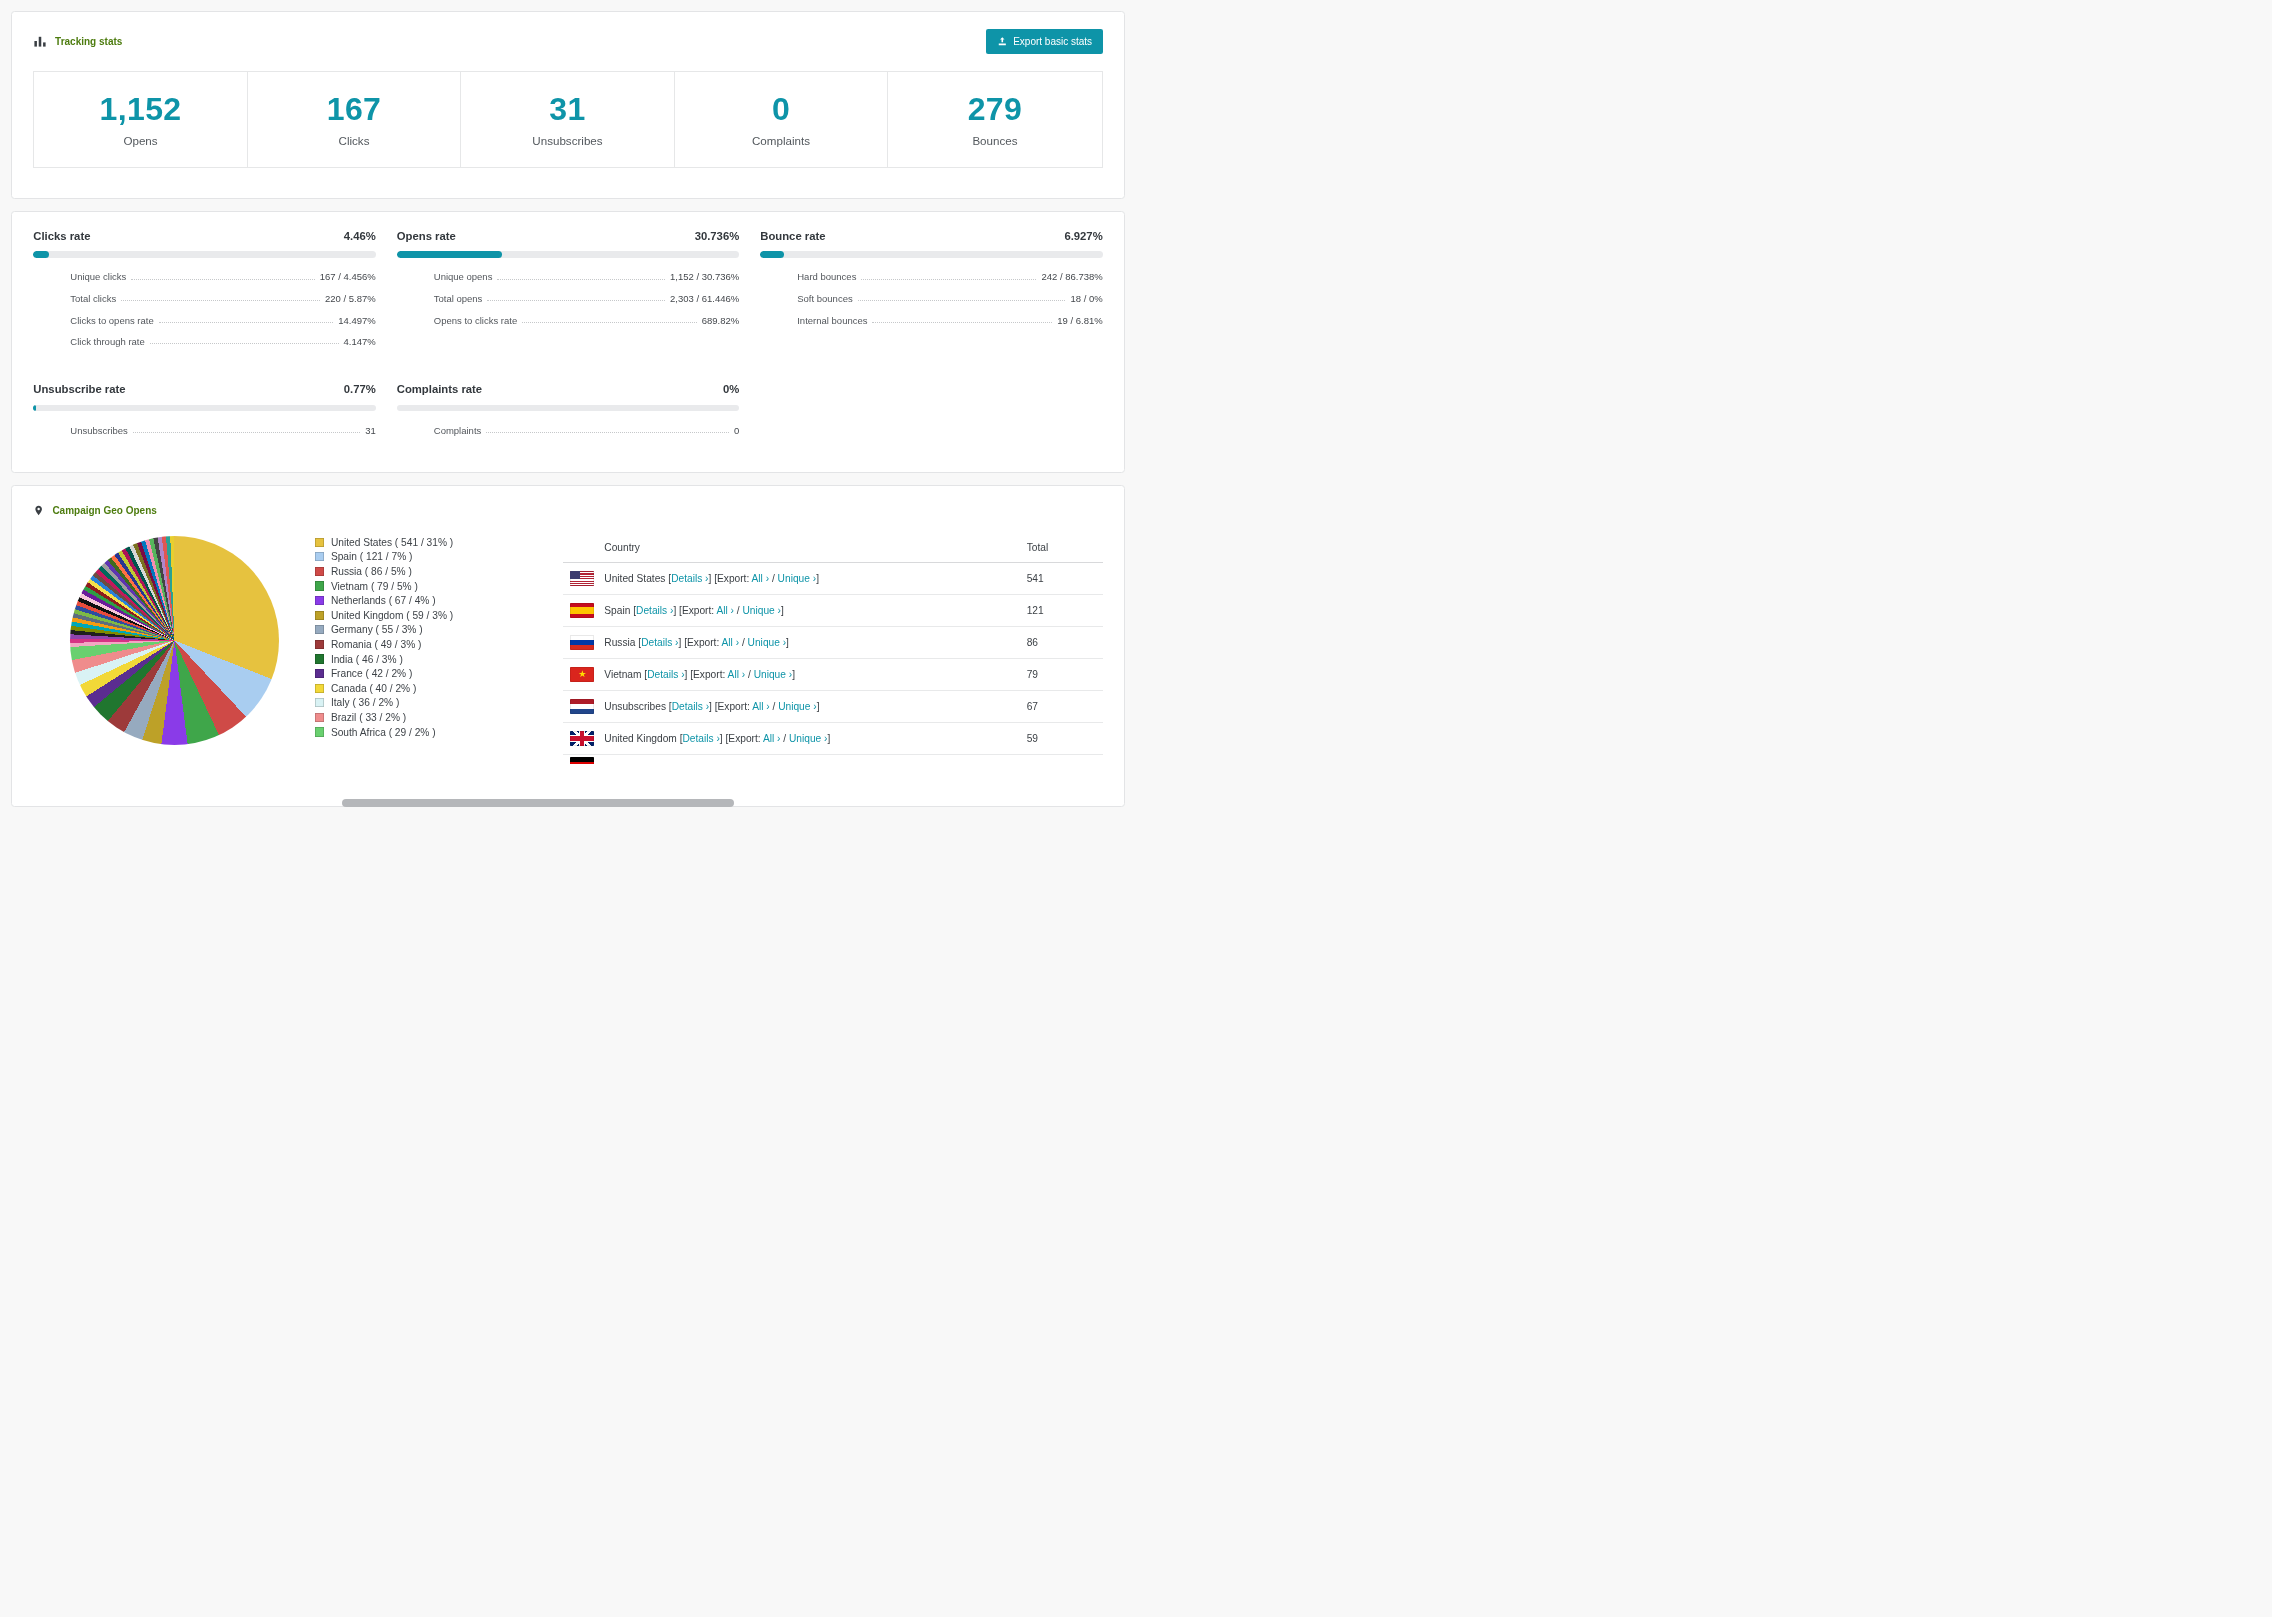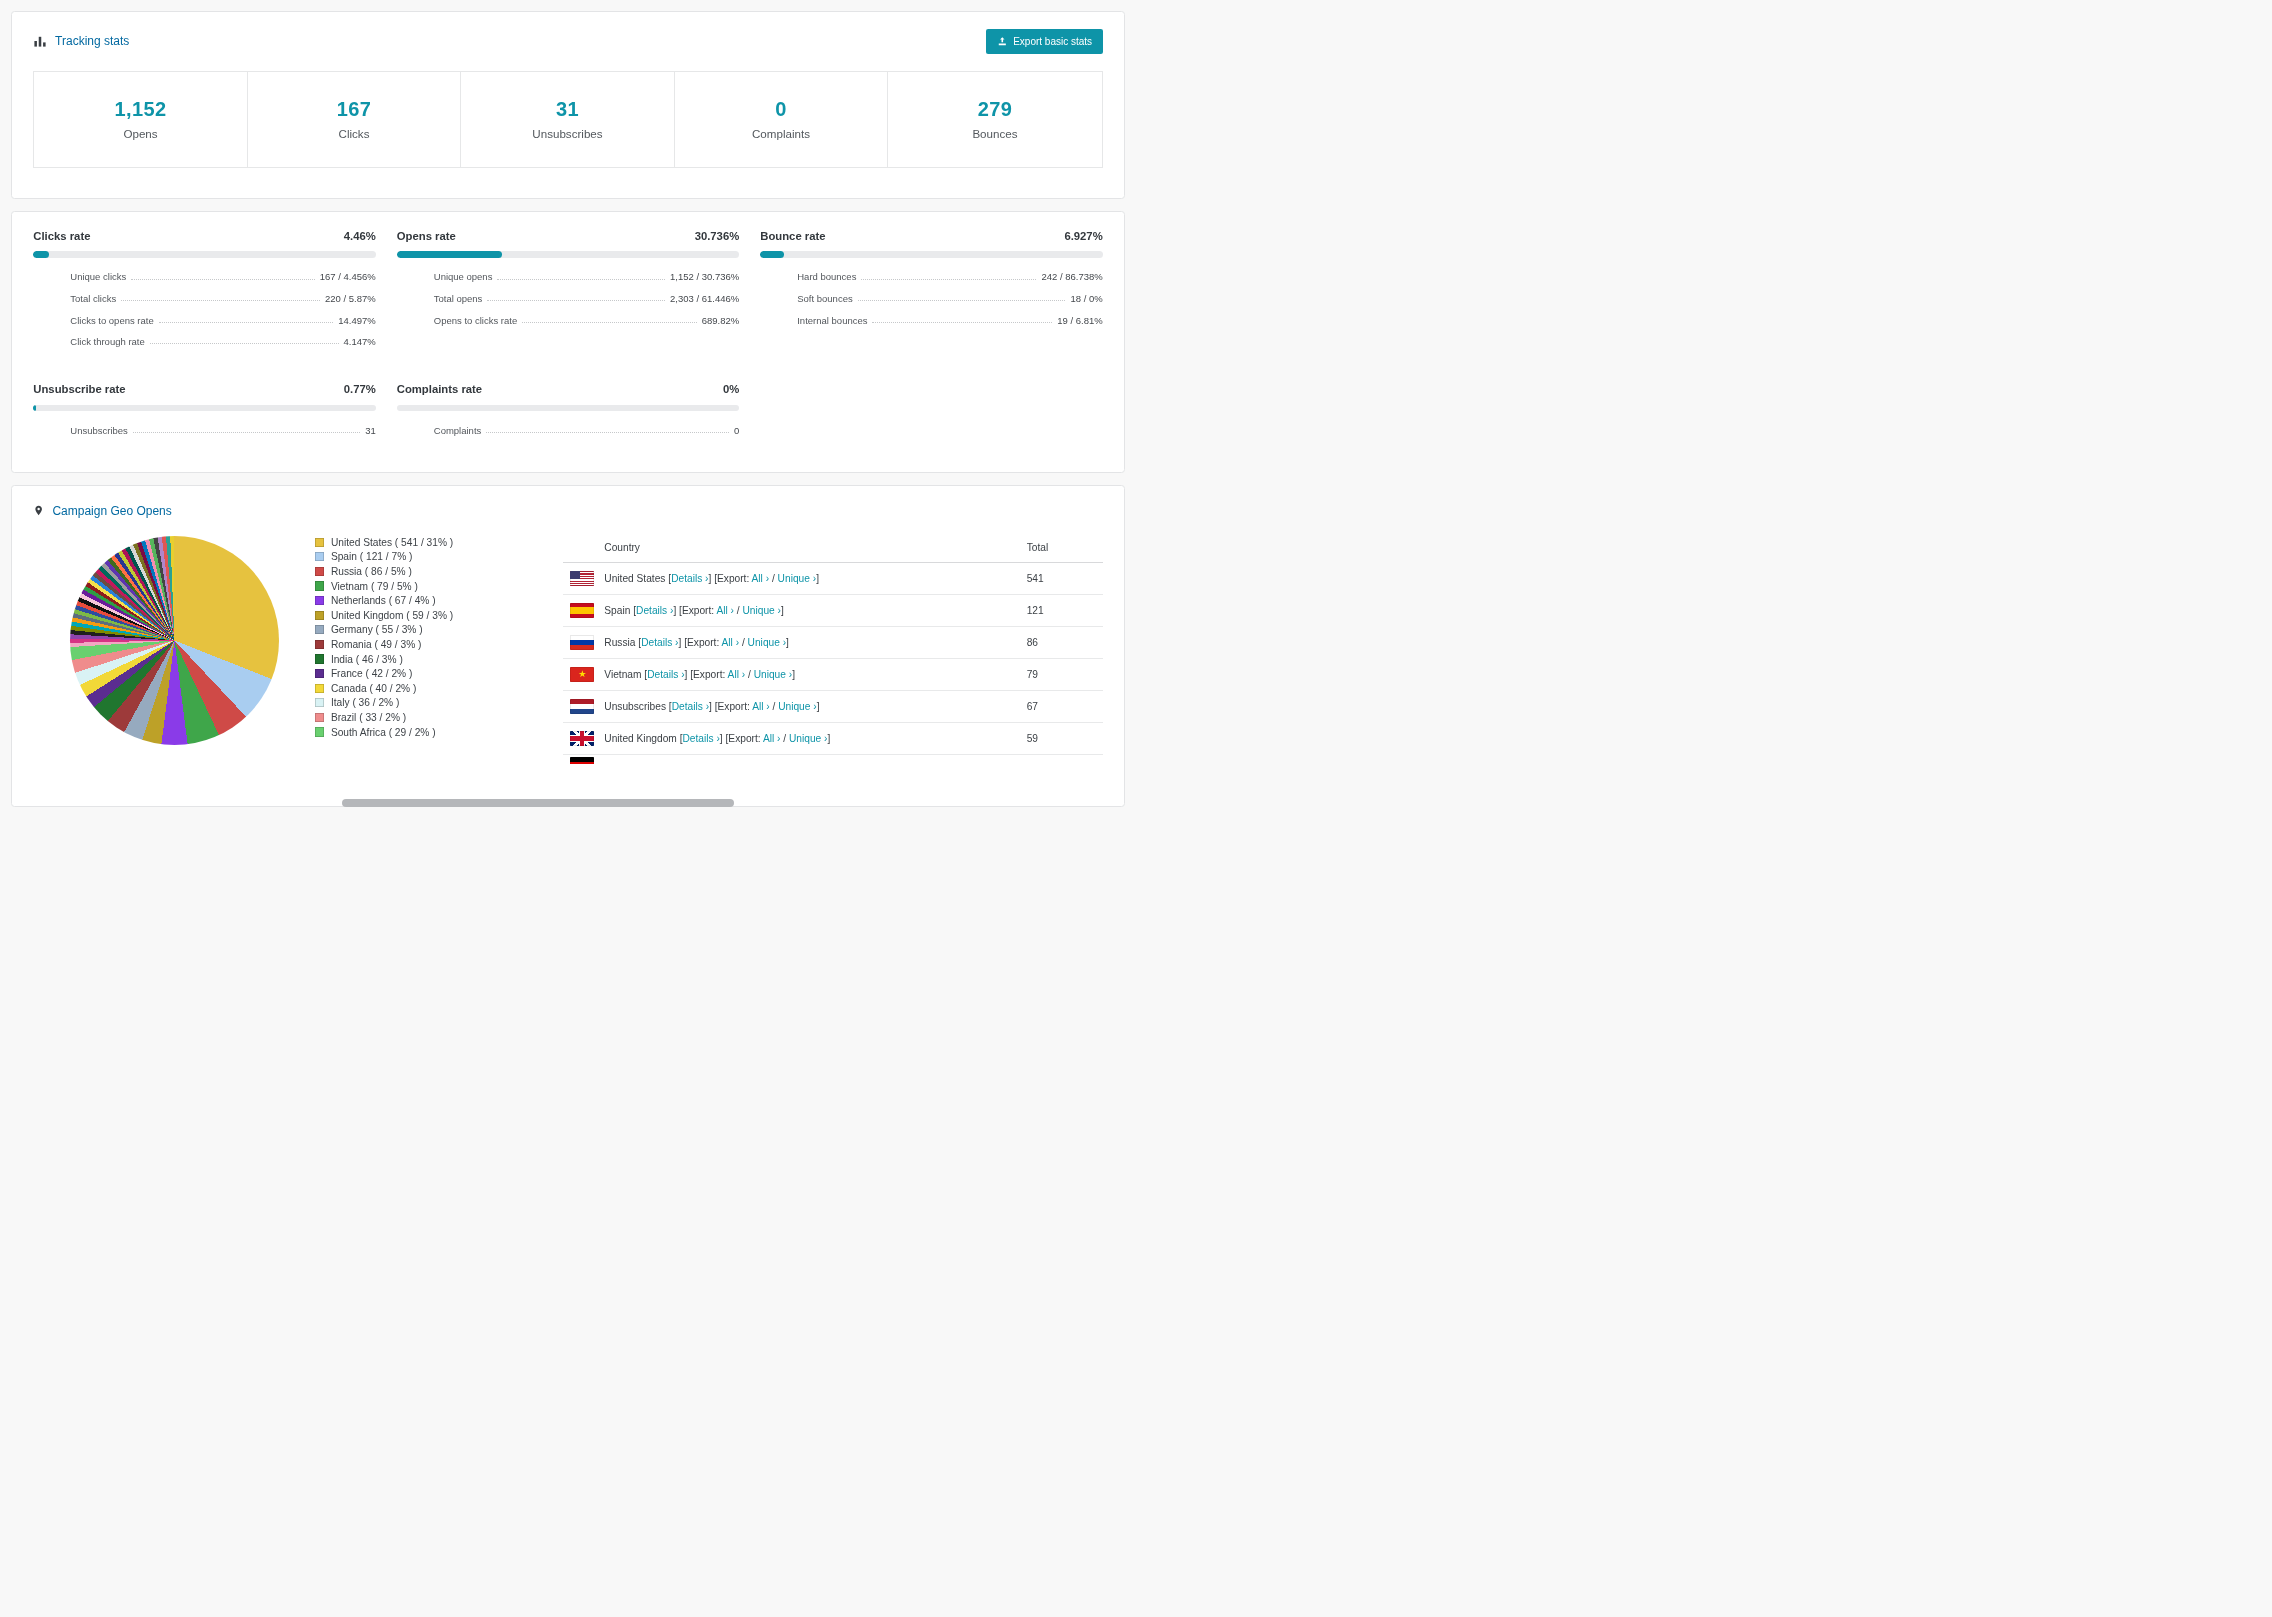--- a/index.html
+++ b/index.html
@@ -10,34 +10,34 @@
     background:#f8f8f8; color:#3b4045;
     font-family:"Liberation Sans","DejaVu Sans",sans-serif;
   }
   .card{background:#fff;border:0.7px solid #e3e4e6;border-radius:3.5px;margin:0 11.3px;}
   #card-tracking{margin-top:10.6px;padding:17px 21px 30px;}
   #card-rates{margin-top:12px;padding:18.4px 21px 31px;}
   #card-geo{margin-top:12px;padding:17px 21px 42px;}
 
   .card-head{display:flex;align-items:center;justify-content:space-between;}
   .head-left{display:flex;align-items:center;gap:7.8px;}
-  .card-title{font-size:12px;font-weight:400;color:#0369a1;}
+  .card-title{font-size:10px;font-weight:700;color:#4d7c0f;}
   .head-icon{display:inline-flex;align-items:center;}
 
   .btn-export{
     display:inline-flex;align-items:center;gap:5.6px;background:var(--accent);
     color:#fff;font-size:10px;padding:7px 10.6px;border:none;border-radius:2.1px;
     cursor:pointer;font-family:inherit;
   }
 
   
   .stats-row{display:grid;grid-template-columns:repeat(5,1fr);margin-top:17px;border:0.7px solid #e6e7e8;}
   .stat{height:95px;display:flex;flex-direction:column;align-items:center;justify-content:center;gap:5.6px;border-right:0.7px solid #e6e7e8;}
   .stat:last-child{border-right:none;}
-  .stat-value{font-size:20px;font-weight:700;color:var(--accent);letter-spacing:0.4px;}
+  .stat-value{font-size:32px;font-weight:700;color:var(--accent);letter-spacing:0.4px;}
   .stat-label{font-size:11.6px;color:#53585d;}
 
   
   .rates-grid{display:grid;grid-template-columns:repeat(3,1fr);column-gap:21px;row-gap:31px;}
   .rate-head{display:flex;justify-content:space-between;align-items:baseline;}
   .rate-title,.rate-value{font-size:11.3px;font-weight:700;color:#33383d;}
   .bar{height:6.4px;background:var(--track);border-radius:3.5px;margin-top:9.2px;overflow:hidden;}
   .fill{height:100%;background:var(--accent);border-radius:3.5px;}
   .rate-rows{margin-top:8.5px;}
   .rrow{display:flex;align-items:flex-end;padding:5.3px 0;font-size:9.5px;margin-left:37px;}

